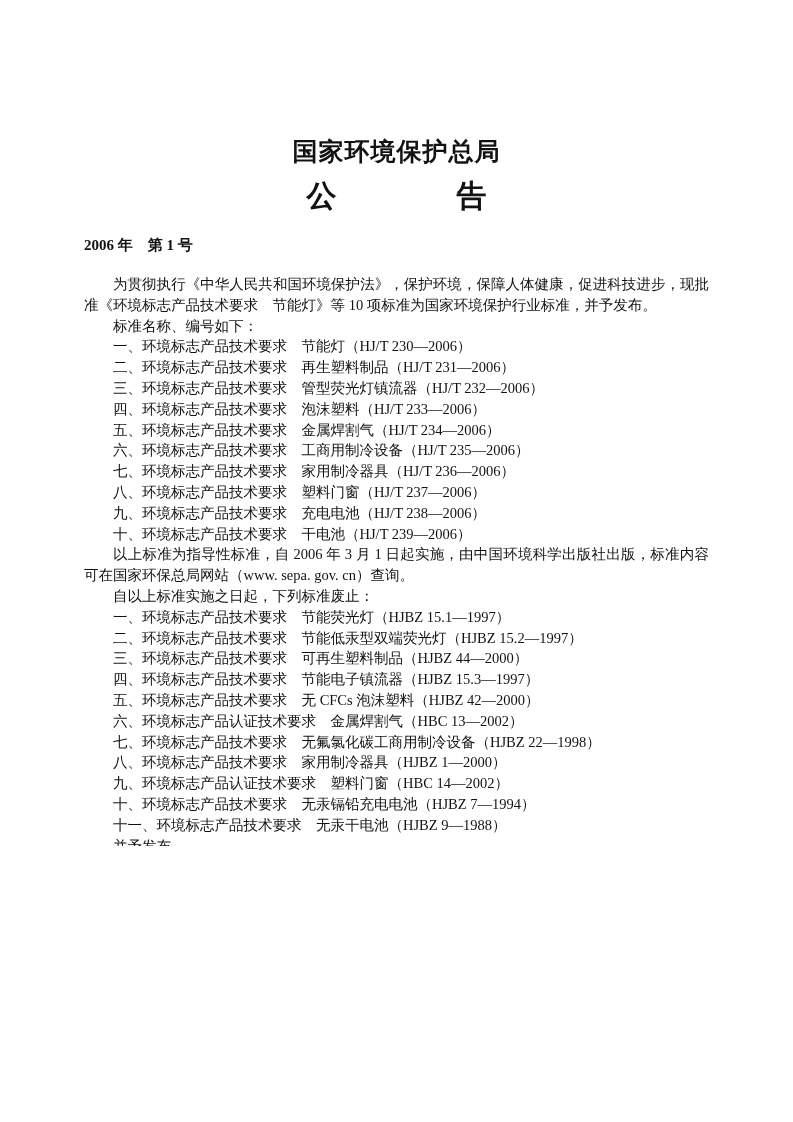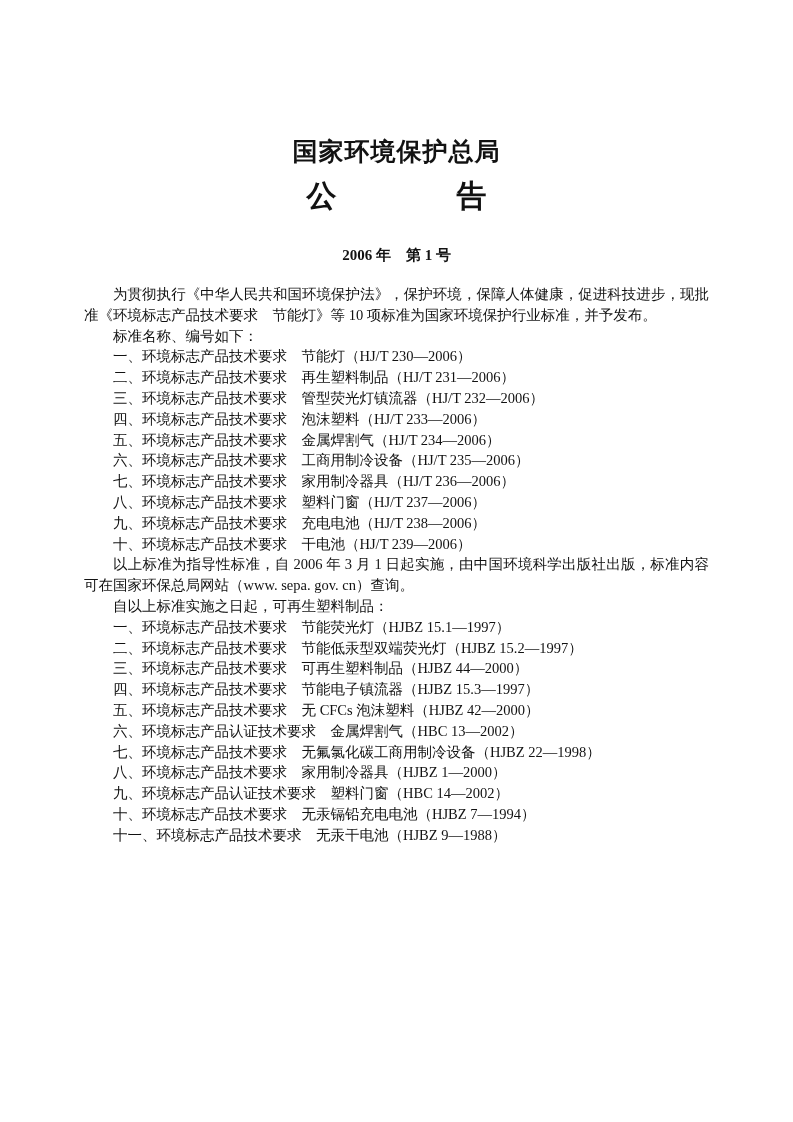--- a/index.html
+++ b/index.html
@@ -22,24 +22,24 @@
     line-height: 28px;
   }
   .doc-type {
     text-align: center;
     font-size: 30px;
     font-weight: bold;
     line-height: 28px;
     margin-top: 16px;
   }
   .issue-no {
-    text-align: center;
+    text-align: left;
     font-size: 15px;
     font-weight: bold;
-    margin-top: 36px;
+    margin-top: 26px;
     line-height: 18px;
   }
   .doc-body {
     margin-top: 20px;
     font-size: 14.5px;
     line-height: 20.8px;
     text-align: justify;
   }
   .para { text-indent: 2em; }
   .li { padding-left: 2em; }
@@ -74,21 +74,21 @@
       <div class="li">五、环境标志产品技术要求　金属焊割气（HJ/T 234—2006）</div>
       <div class="li">六、环境标志产品技术要求　工商用制冷设备（HJ/T 235—2006）</div>
       <div class="li">七、环境标志产品技术要求　家用制冷器具（HJ/T 236—2006）</div>
       <div class="li">八、环境标志产品技术要求　塑料门窗（HJ/T 237—2006）</div>
       <div class="li">九、环境标志产品技术要求　充电电池（HJ/T 238—2006）</div>
       <div class="li">十、环境标志产品技术要求　干电池（HJ/T 239—2006）</div>
     </div>
 
     <div class="para">以上标准为指导性标准，自 2006 年 3 月 1 日起实施，由中国环境科学出版社出版，标准内容可在国家环保总局网站（www. sepa. gov. cn）查询。</div>
 
-    <div class="para">自以上标准实施之日起，可再生塑料制品：</div>
+    <div class="para">自以上标准实施之日起，下列标准废止：</div>
 
     <div>
       <div class="li">一、环境标志产品技术要求　节能荧光灯（HJBZ 15.1—1997）</div>
       <div class="li">二、环境标志产品技术要求　节能低汞型双端荧光灯（HJBZ 15.2—1997）</div>
       <div class="li">三、环境标志产品技术要求　可再生塑料制品（HJBZ 44—2000）</div>
       <div class="li">四、环境标志产品技术要求　节能电子镇流器（HJBZ 15.3—1997）</div>
       <div class="li">五、环境标志产品技术要求　无 CFCs 泡沫塑料（HJBZ 42—2000）</div>
       <div class="li">六、环境标志产品认证技术要求　金属焊割气（HBC 13—2002）</div>
       <div class="li">七、环境标志产品技术要求　无氟氯化碳工商用制冷设备（HJBZ 22—1998）</div>
       <div class="li">八、环境标志产品技术要求　家用制冷器具（HJBZ 1—2000）</div>

